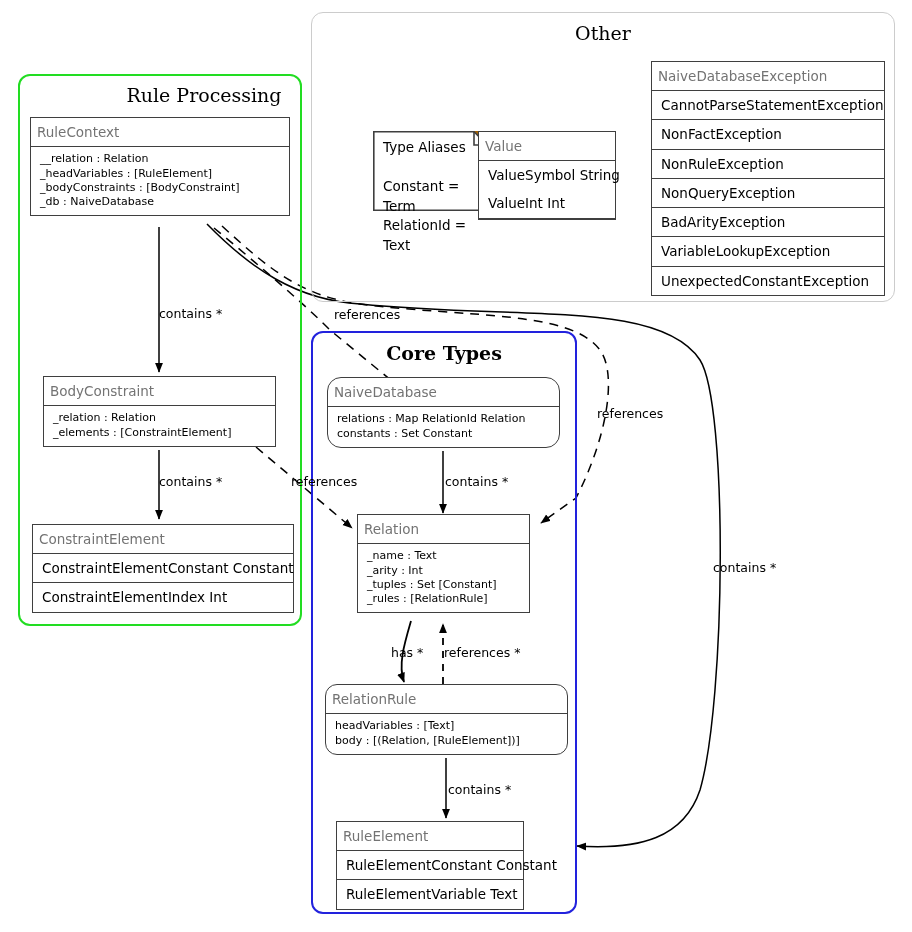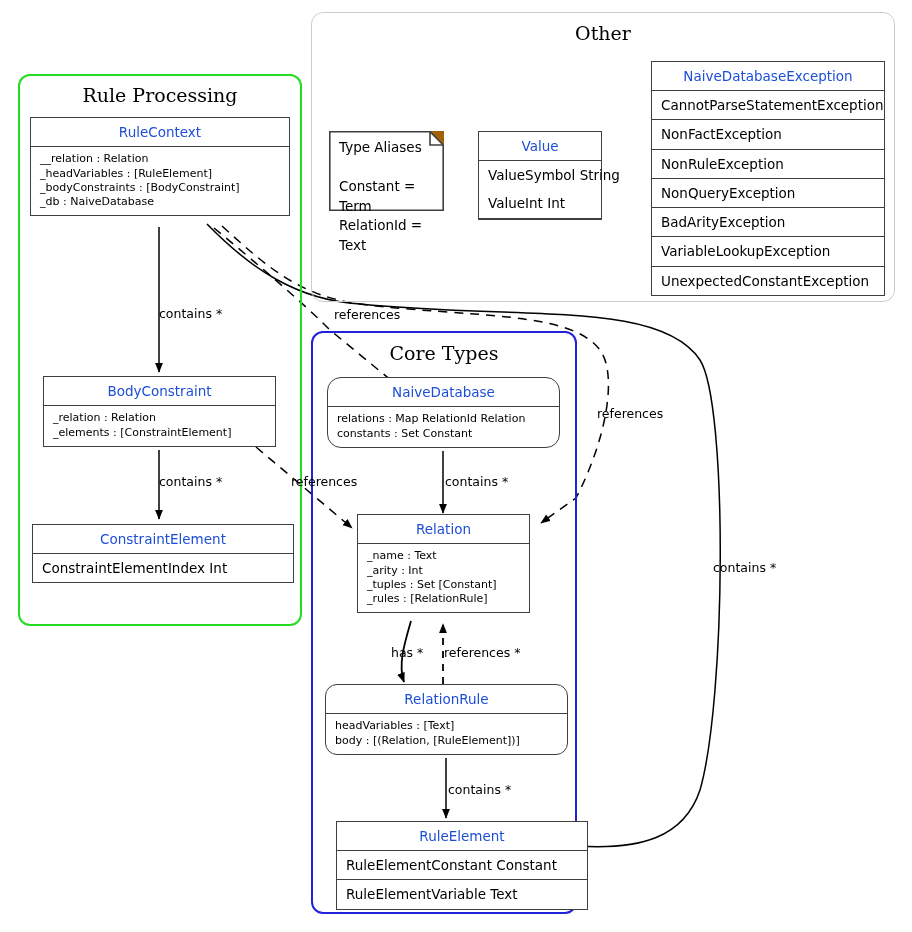--- a/index.html
+++ b/index.html
@@ -32,23 +32,22 @@
     white-space: nowrap;
   }
   
   .cls {
     position: absolute;
     box-sizing: border-box;
     border: 1.6px solid #3f3f3f;
     background: #ffffff;
   }
   .cls-name {
-    text-align: center;
     font-size: 13.5px;
-    color: #1d4ed8;
+    color: #737373;
     padding: 5px 6px 5px 6px;
     border-bottom: 1.6px solid #3f3f3f;
     white-space: nowrap;
     line-height: 1.35;
   }
   .cls-attrs {
     padding: 5px 9px 6px 9px;
     font-size: 11px;
     color: #000000;
     line-height: 1.3;
@@ -64,20 +63,21 @@
   }
   .cls-row.last { border-bottom: none; }
   
   .note {
     position: absolute;
     box-sizing: border-box;
     background: #a16207;
     font-size: 13.5px;
     color: #000000;
     line-height: 1.45;
+    margin-left: 44px;
   }
   .note-body {
     position: absolute;
     inset: 0;
     padding: 7px 10px;
     white-space: pre-line;
   }
   
   .elabel {
     position: absolute;
@@ -140,29 +140,29 @@
     <g>
       <path d="M443,684 L443,624" stroke="#000000" stroke-width="1.8" fill="none" stroke-dasharray="7,6" marker-end="url(#arrow)"></path>
     </g>
 
     <g>
       <path d="M446,758 L446,818" stroke="#000000" stroke-width="1.5" fill="none" marker-end="url(#arrow)"></path>
     </g>
   </svg>
 
   <div class="package" style="left:18px; top:74px; width:284px; height:552px; border:2px solid #22dd22;">
-    <div class="package-title" style="top:8px;">Rule Processing</div>
+    <div class="package-title" style="top:8px;padding-left:44px;">Rule Processing</div>
   </div>
 
   <div class="package" style="left:311px; top:12px; width:584px; height:290px; border:1.6px solid #cccccc;">
     <div class="package-title" style="top:9px;">Other</div>
   </div>
 
   <div class="package" style="left:311px; top:331px; width:266px; height:583px; border:2px solid #2222dd;">
-    <div class="package-title" style="top:9px;">Core Types</div>
+    <div class="package-title" style="top:9px;font-weight:bold;">Core Types</div>
   </div>
 
   <div class="cls" style="left:30px; top:117px; width:260px;">
     <div class="cls-name">RuleContext</div>
     <div class="cls-attrs">
       <div>__relation : Relation</div>
       <div>_headVariables : [RuleElement]</div>
       <div>_bodyConstraints : [BodyConstraint]</div>
       <div>_db : NaiveDatabase</div>
     </div>
@@ -171,20 +171,21 @@
   <div class="cls" style="left:43px; top:376px; width:233px;">
     <div class="cls-name">BodyConstraint</div>
     <div class="cls-attrs">
       <div>_relation : Relation</div>
       <div>_elements : [ConstraintElement]</div>
     </div>
   </div>
 
   <div class="cls" style="left:32px; top:524px; width:262px;">
     <div class="cls-name">ConstraintElement</div>
+    <div class="cls-row">ConstraintElementConstant Constant</div>
     <div class="cls-row last">ConstraintElementIndex Int</div>
   </div>
 
   <div class="cls" style="left:327px; top:377px; width:233px;border-radius:14px;">
     <div class="cls-name">NaiveDatabase</div>
     <div class="cls-attrs">
       <div>relations : Map RelationId Relation</div>
       <div>constants : Set Constant</div>
     </div>
   </div>
@@ -200,38 +201,38 @@
   </div>
 
   <div class="cls" style="left:325px; top:684px; width:243px;border-radius:12px;">
     <div class="cls-name">RelationRule</div>
     <div class="cls-attrs">
       <div>headVariables : [Text]</div>
       <div>body : [(Relation, [RuleElement])]</div>
     </div>
   </div>
 
-  <div class="cls" style="left:336px; top:821px; width:252px;">
+  <div class="cls" style="left:336px; top:821px; width:188px;">
     <div class="cls-name">RuleElement</div>
     <div class="cls-row">RuleElementConstant Constant</div>
     <div class="cls-row last">RuleElementVariable Text</div>
   </div>
 
   <div class="note" style="left:329px; top:131px; width:115px; height:80px;">
     <svg width="115" height="80" style="position:absolute; left:0; top:0;">
       <path d="M0.8,0.8 L101,0.8 L114.2,14 L114.2,79.2 L0.8,79.2 Z" fill="#ffffff" stroke="#3f3f3f" stroke-width="1.6"></path>
       <path d="M101,0.8 L101,14 L114.2,14" fill="none" stroke="#3f3f3f" stroke-width="1.6"></path>
     </svg>
     <div class="note-body">Type Aliases
 
 Constant = Term
 RelationId = Text</div>
   </div>
 
-  <div class="cls" style="left:478px; top:131px; width:124px;">
+  <div class="cls" style="left:478px; top:131px; width:138px;">
     <div class="cls-name">Value</div>
     <div class="cls-row last">ValueSymbol String</div>
     <div class="cls-row">ValueInt Int</div>
   </div>
 
   <div class="cls" style="left:651px; top:61px; width:234px;">
     <div class="cls-name">NaiveDatabaseException</div>
     <div class="cls-row">CannotParseStatementException</div>
     <div class="cls-row">NonFactException</div>
     <div class="cls-row">NonRuleException</div>

